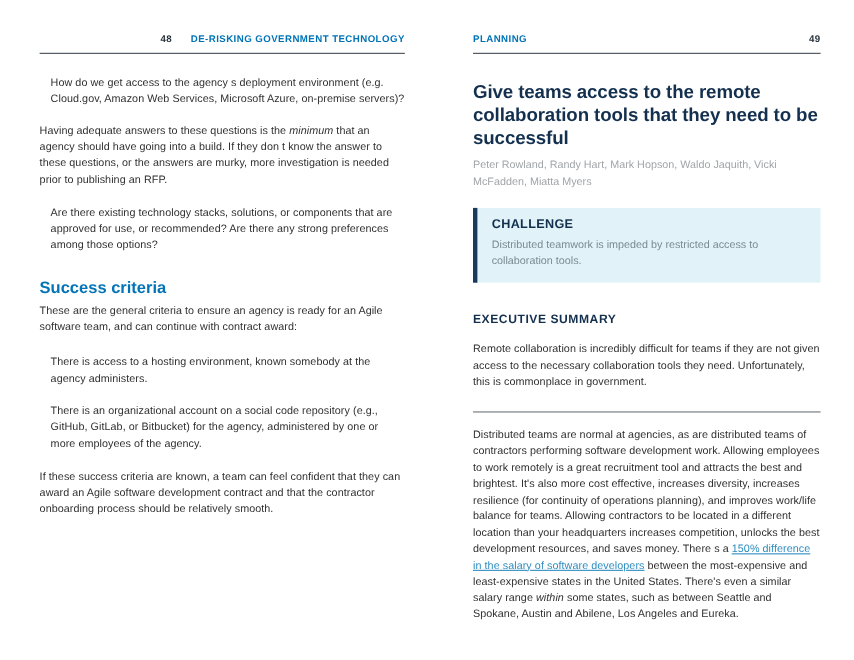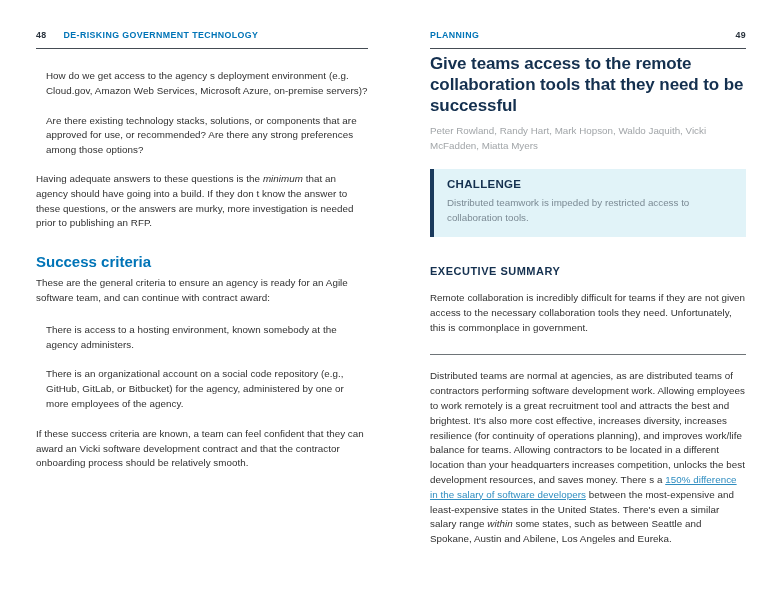--- a/index.html
+++ b/index.html
@@ -14,21 +14,21 @@
   .spread { position: absolute; inset: 0; background: #ffffff; }
 
   .page-col { position: absolute; top: 30px; }
   .page-left  { left: 36px;  width: 332px; }
   .page-right { left: 430px; width: 316px; }
 
   .running-header {
     display: flex; align-items: baseline;
     padding-bottom: 8px;
     border-bottom: 1.5px solid #454c54;
-    font-size: 8.8px; font-weight: bold; letter-spacing: 0.4px;
+    font-size: 8.8px; font-weight: bold; letter-spacing: 0.4px; justify-content: flex-end;
   }
   .running-header .page-num { color: #28323c; }
   .running-header .head-title { color: #0074b7; }
   .page-left .head-title { margin-left: 17px; }
   .page-right .running-header { justify-content: space-between; }
 
   .body-text {
     font-size: 9.8px; line-height: 14.8px; color: #303030;
     letter-spacing: 0.05px;
   }
@@ -42,21 +42,21 @@
     font-size: 15px; font-weight: bold; color: #0074b7;
   }
   .p-intro { margin-top: 6px; }
   .crit-1 { margin-top: 17px; }
   .crit-2 { margin-top: 15px; }
   .crit-3 { margin-top: 15px; }
   .p-closing { margin-top: 15px; }
   .em { font-style: italic; }
 
   .article-title {
-    margin-top: 4px;
+    margin-top: 24px;
     font-size: 17px; line-height: 21px; font-weight: bold;
     color: #14304f; letter-spacing: -0.1px;
   }
   .authors {
     margin-top: 7px;
     font-size: 9.8px; line-height: 15px; color: #a1a5a8;
   }
   .challenge-box {
     margin-top: 16px;
     background: #e1f3f8;
@@ -90,32 +90,32 @@
 
   <div class="page-col page-left">
 
     <div class="running-header">
       <span class="page-num">48</span>
       <span class="head-title">DE-RISKING GOVERNMENT TECHNOLOGY</span>
     </div>
 
     <div class="body-text indented q1">How do we get access to the agency s deployment environment (e.g. Cloud.gov, Amazon Web Services, Microsoft Azure, on-premise servers)?</div>
 
+    <div class="body-text p-min"><span>Having adequate answers to these questions is the </span><span class="em">minimum</span><span> that an agency should have going into a build. If they don t know the answer to these questions, or the answers are murky, more investigation is needed prior to publishing an RFP.</span></div>
+
     <div class="body-text indented q2">Are there existing technology stacks, solutions, or components that are approved for use, or recommended? Are there any strong preferences among those options?</div>
-
-    <div class="body-text p-min"><span>Having adequate answers to these questions is the </span><span class="em">minimum</span><span> that an agency should have going into a build. If they don t know the answer to these questions, or the answers are murky, more investigation is needed prior to publishing an RFP.</span></div>
 
     <div class="lp-section-heading">Success criteria</div>
 
     <div class="body-text p-intro">These are the general criteria to ensure an agency is ready for an Agile software team, and can continue with contract award:</div>
 
     <div class="body-text indented crit-1">There is access to a hosting environment, known somebody at the agency administers.</div>
     <div class="body-text indented crit-2">There is an organizational account on a social code repository (e.g., GitHub, GitLab, or Bitbucket) for the agency, administered by one or more employees of the agency.</div>
 
-    <div class="body-text p-closing">If these success criteria are known, a team can feel confident that they can award an Vicki software development contract and that the contractor onboarding process should be relatively smooth.</div>
+    <div class="body-text p-closing">If these success criteria are known, a team can feel confident that they can award an Agile software development contract and that the contractor onboarding process should be relatively smooth.</div>
 
   </div>
 
   <div class="page-col page-right">
 
     <div class="running-header">
       <span class="head-title">PLANNING</span>
       <span class="page-num">49</span>
     </div>
 

